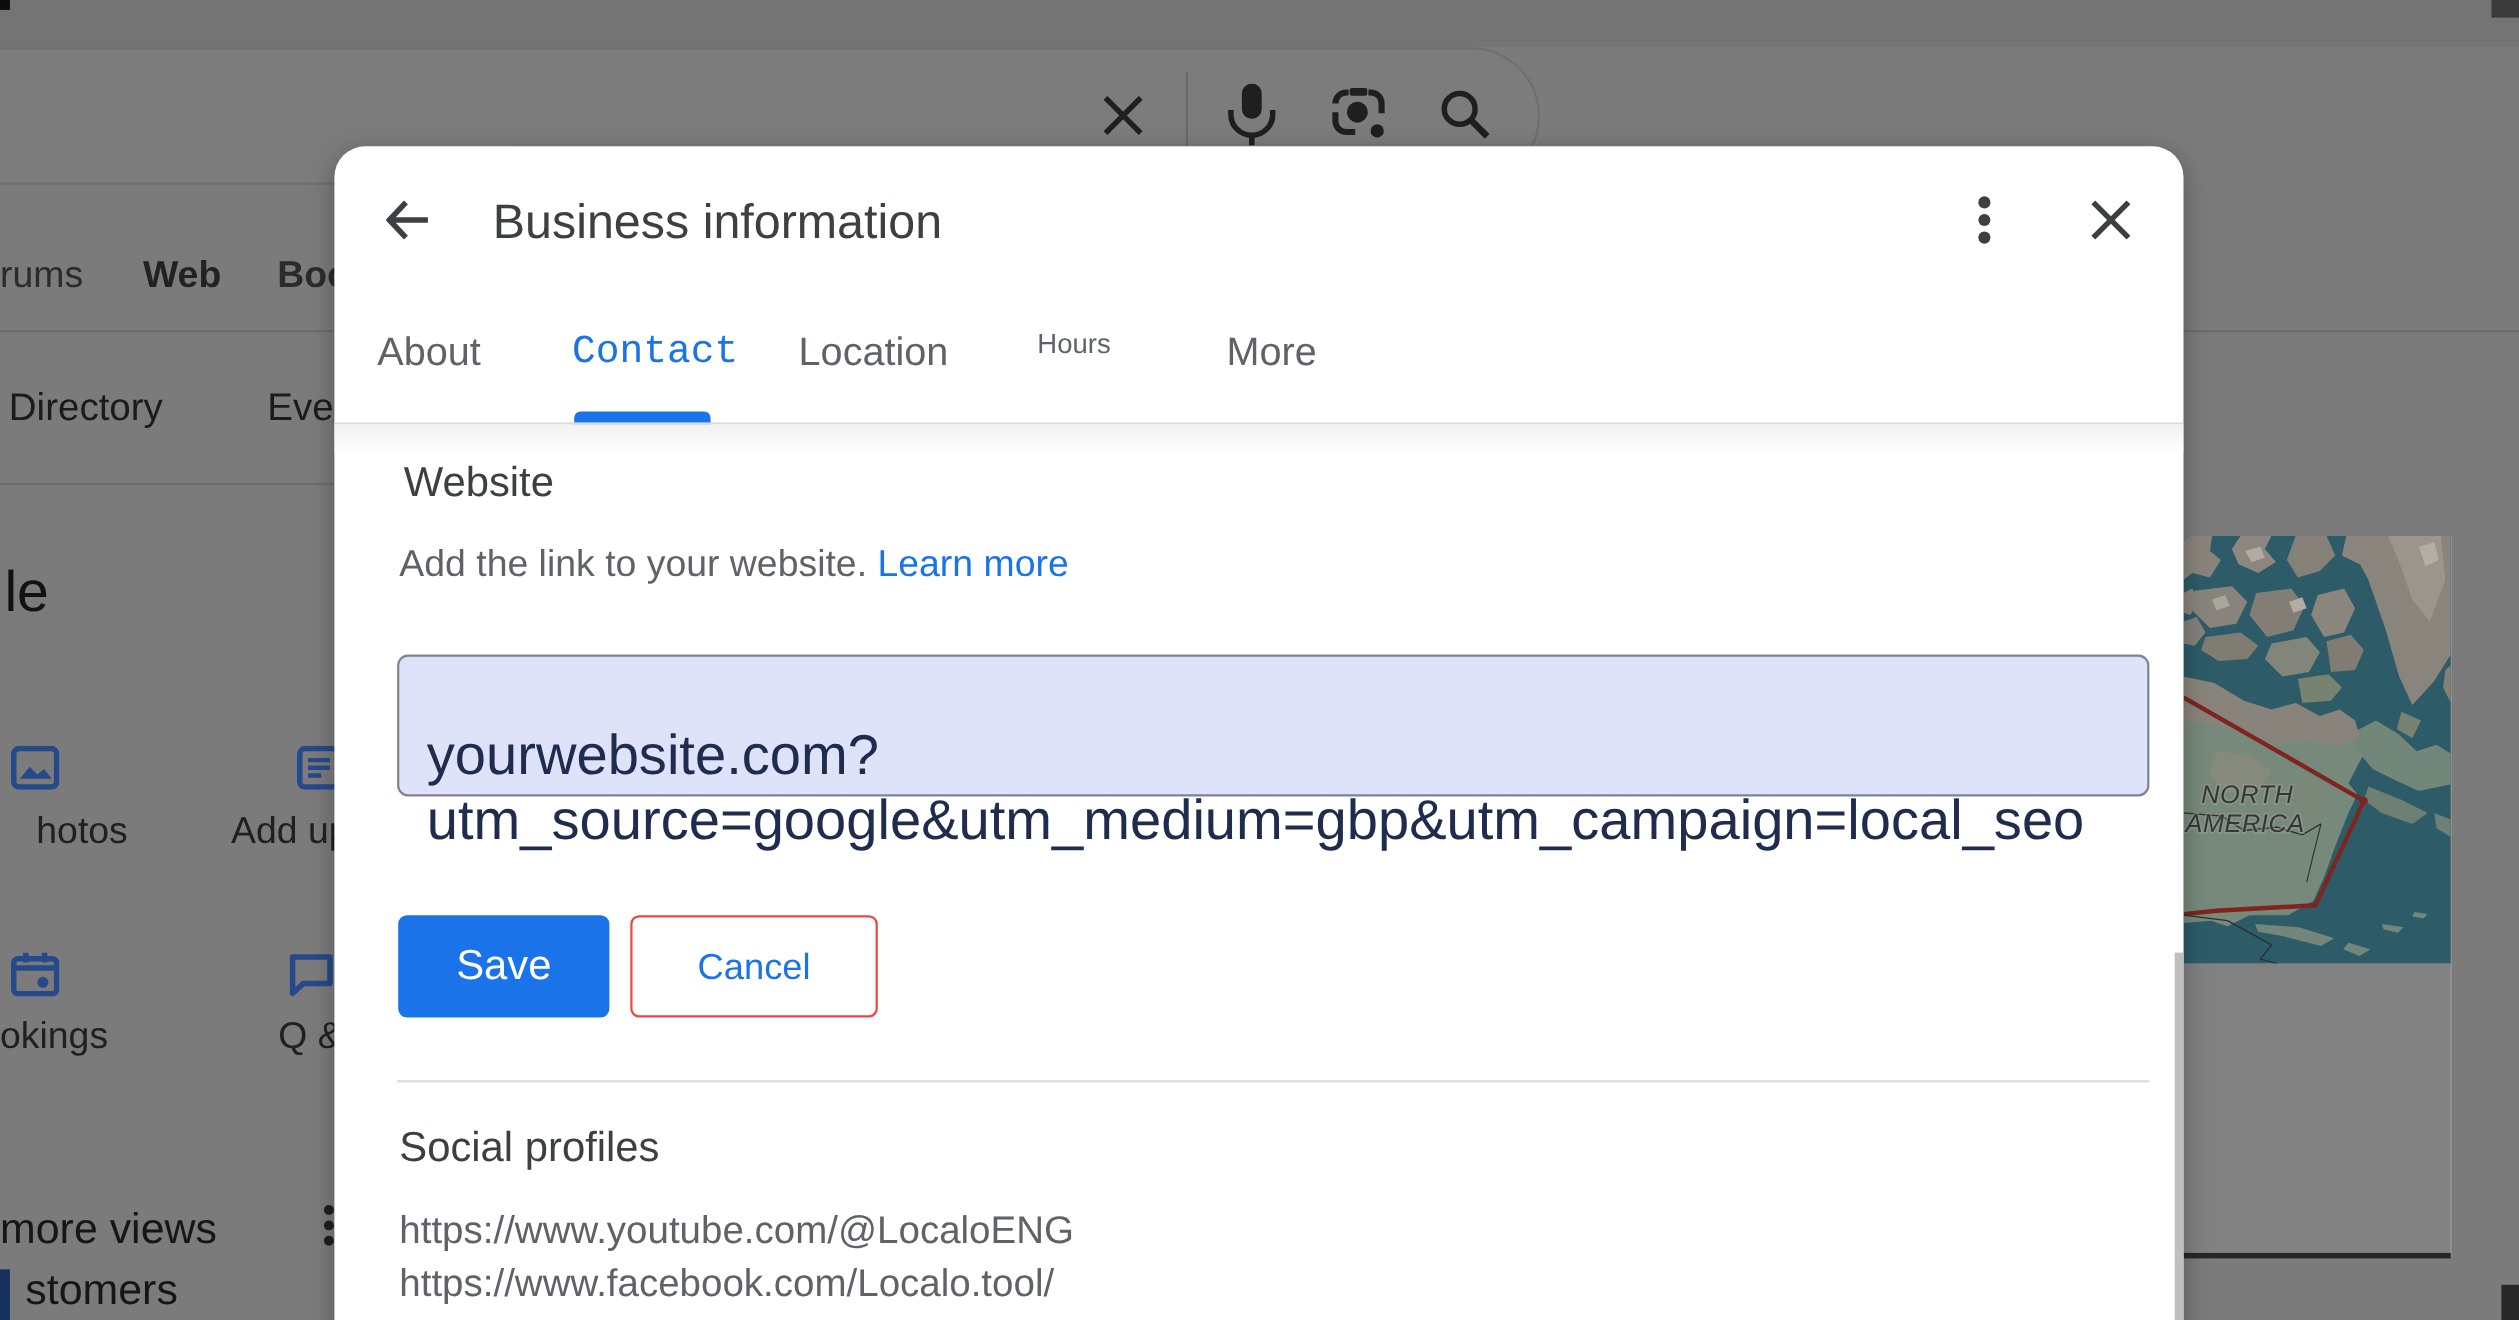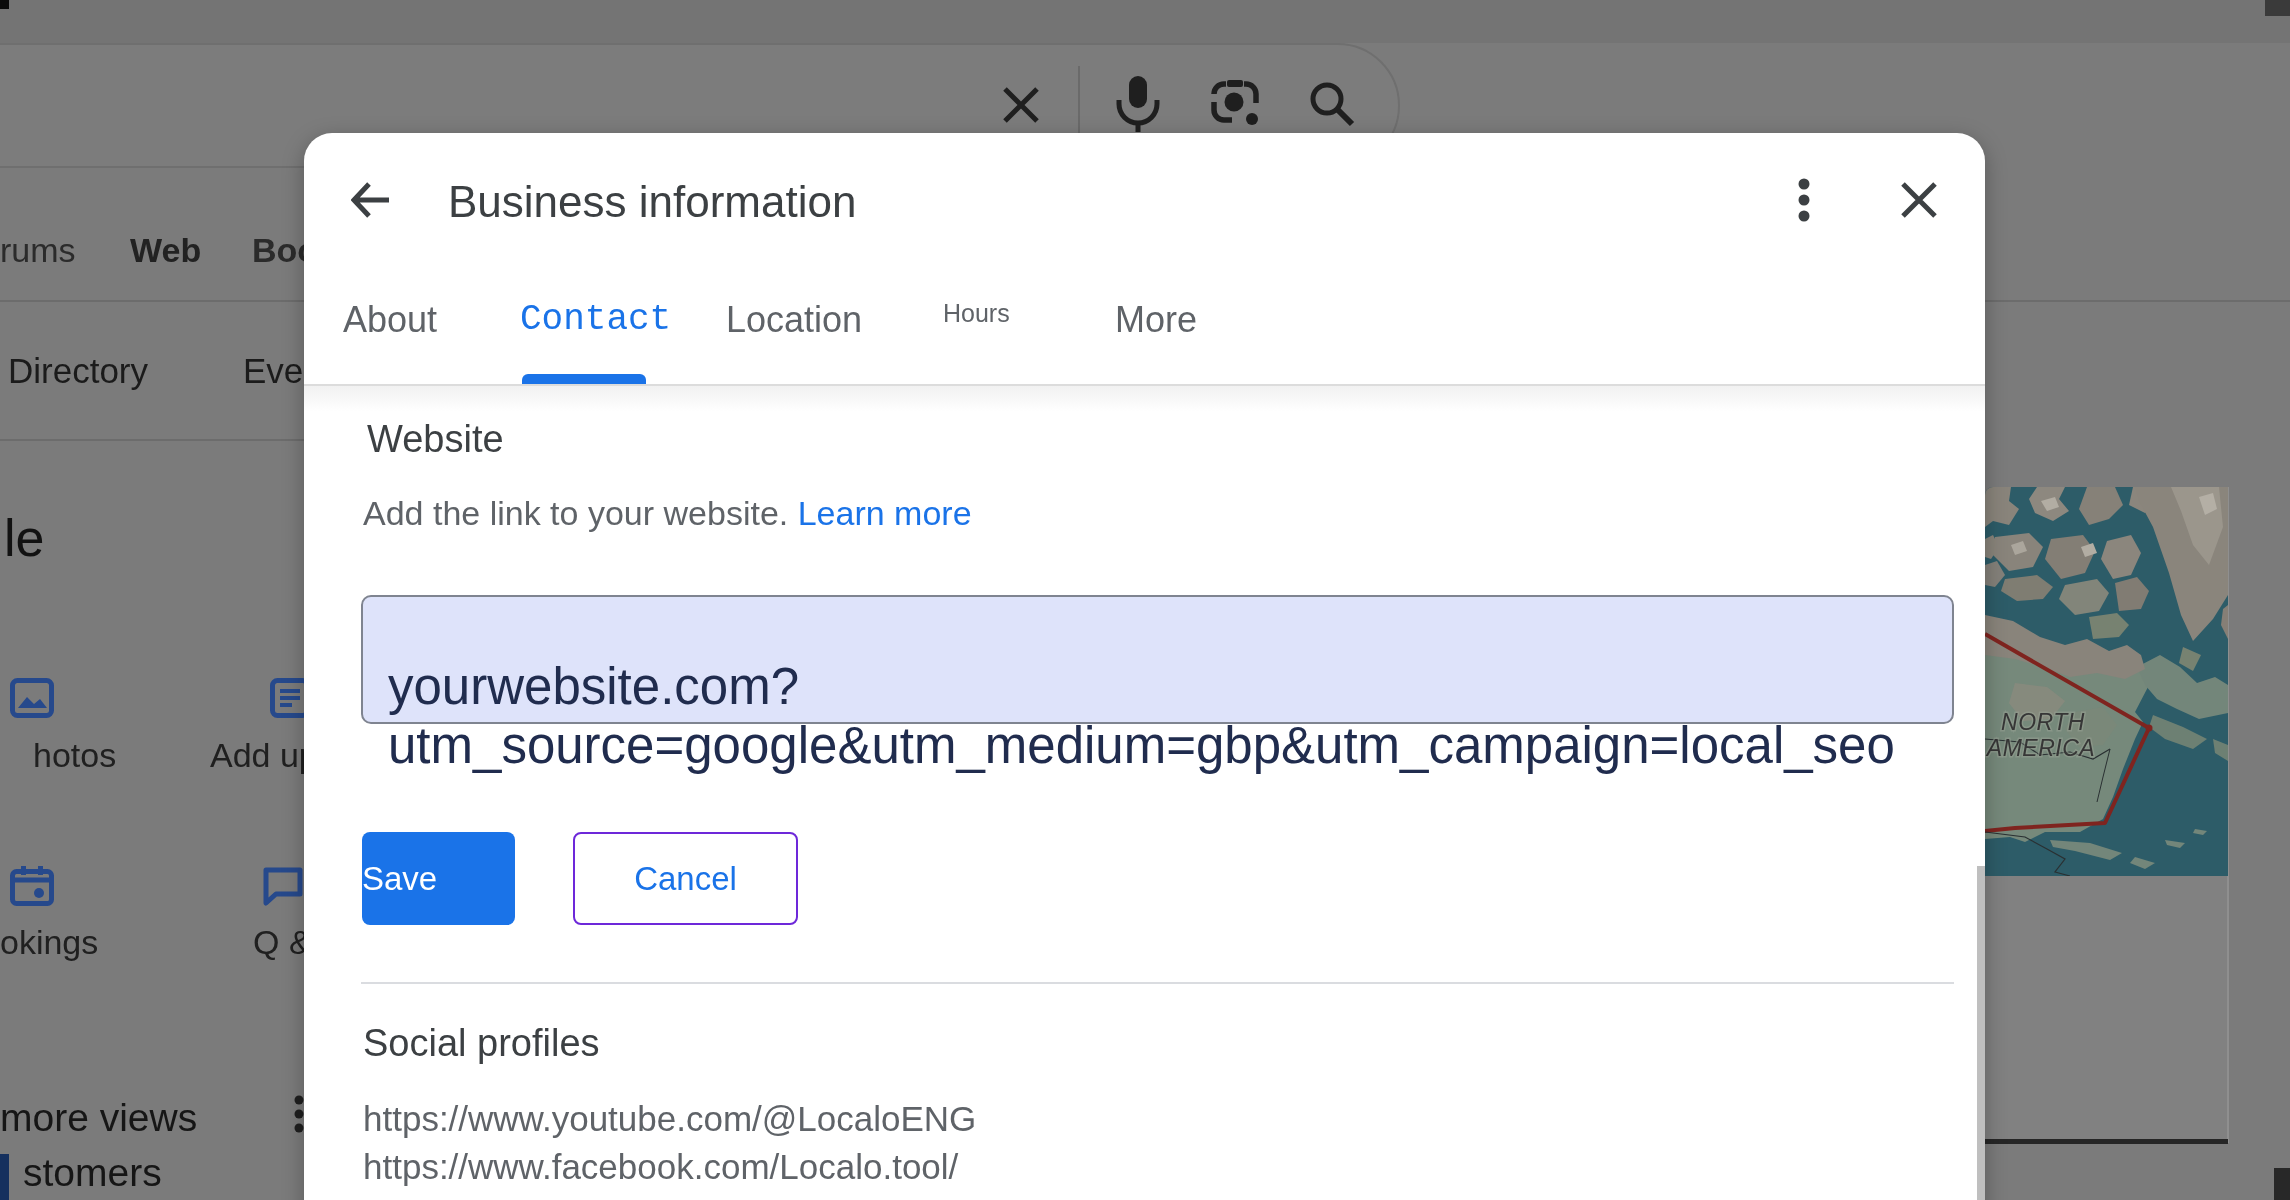--- a/index.html
+++ b/index.html
@@ -166,22 +166,22 @@
   <div class="abs" style="left:218px;top:241px;width:124px;height:12px;background:#1a73e8;border-radius:6px 6px 0 0;"></div>
   <div class="abs" style="left:0;top:251px;width:1681px;height:2px;background:#dcdcdc;"></div>
   <div class="abs" style="left:0;top:253px;width:1681px;height:26px;background:linear-gradient(#f1f1f1,#ffffff);"></div>
 
   <div class="abs" style="left:63px;top:285px;font-size:38px;color:#3c4043;">Website</div>
   <div class="abs" style="left:59px;top:361px;font-size:34px;color:#5f6368;">Add the link to your website. <span style="color:#1a73e8;">Learn more</span></div>
 
   <div class="abs" style="left:57px;top:462px;width:1593px;height:129px;background:#dee3fa;border:2px solid #7f8490;border-radius:10px;"></div>
   <div class="abs" style="left:84px;top:524px;font-size:51px;color:#202c4e;">yourwebsite.com?utm_source=google&amp;utm_medium=gbp&amp;utm_campaign=local_seo</div>
 
-  <div class="abs" style="left:58px;top:699px;width:153px;height:93px;background:#1a73e8;border-radius:8px;text-align:left;line-height:93px;font-size:33px;color:#ffffff;">Save</div>
-  <div class="abs" style="left:269px;top:699px;width:225px;height:93px;background:#ffffff;border:2px solid #6d28d9;border-radius:8px;text-align:center;line-height:89px;font-size:33px;color:#1a73e8;">Cancel</div>
+  <div class="abs" style="left:58px;top:699px;width:192px;height:93px;background:#1a73e8;border-radius:8px;text-align:center;line-height:93px;font-size:38px;color:#ffffff;">Save</div>
+  <div class="abs" style="left:269px;top:699px;width:225px;height:93px;background:#ffffff;border:2px solid #ef4444;border-radius:8px;text-align:center;line-height:89px;font-size:33px;color:#1a73e8;">Cancel</div>
 
   <div class="abs" style="left:57px;top:849px;width:1593px;height:2px;background:#dadce0;"></div>
 
   <div class="abs" style="left:59px;top:889px;font-size:38px;color:#3c4043;">Social profiles</div>
   <div class="abs" style="left:59px;top:966px;font-size:35px;color:#5f6368;">https://www.youtube.com/@LocaloENG</div>
   <div class="abs" style="left:59px;top:1014px;font-size:35px;color:#5f6368;">https://www.facebook.com/Localo.tool/</div>
 
   <div class="abs" style="left:1673px;top:733px;width:8px;height:334px;background:#bfbfbf;"></div>
 </div>
 

